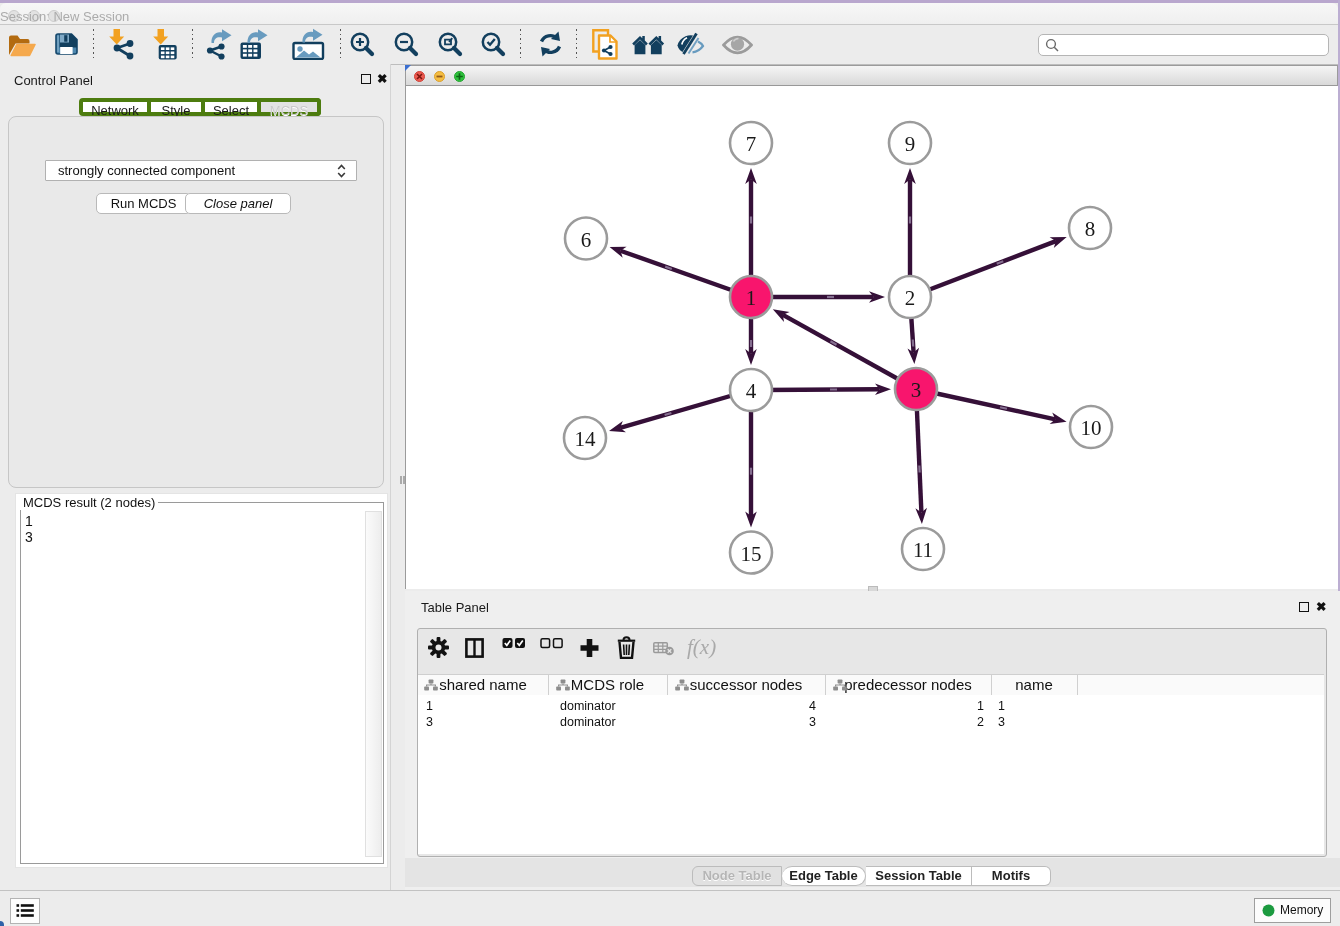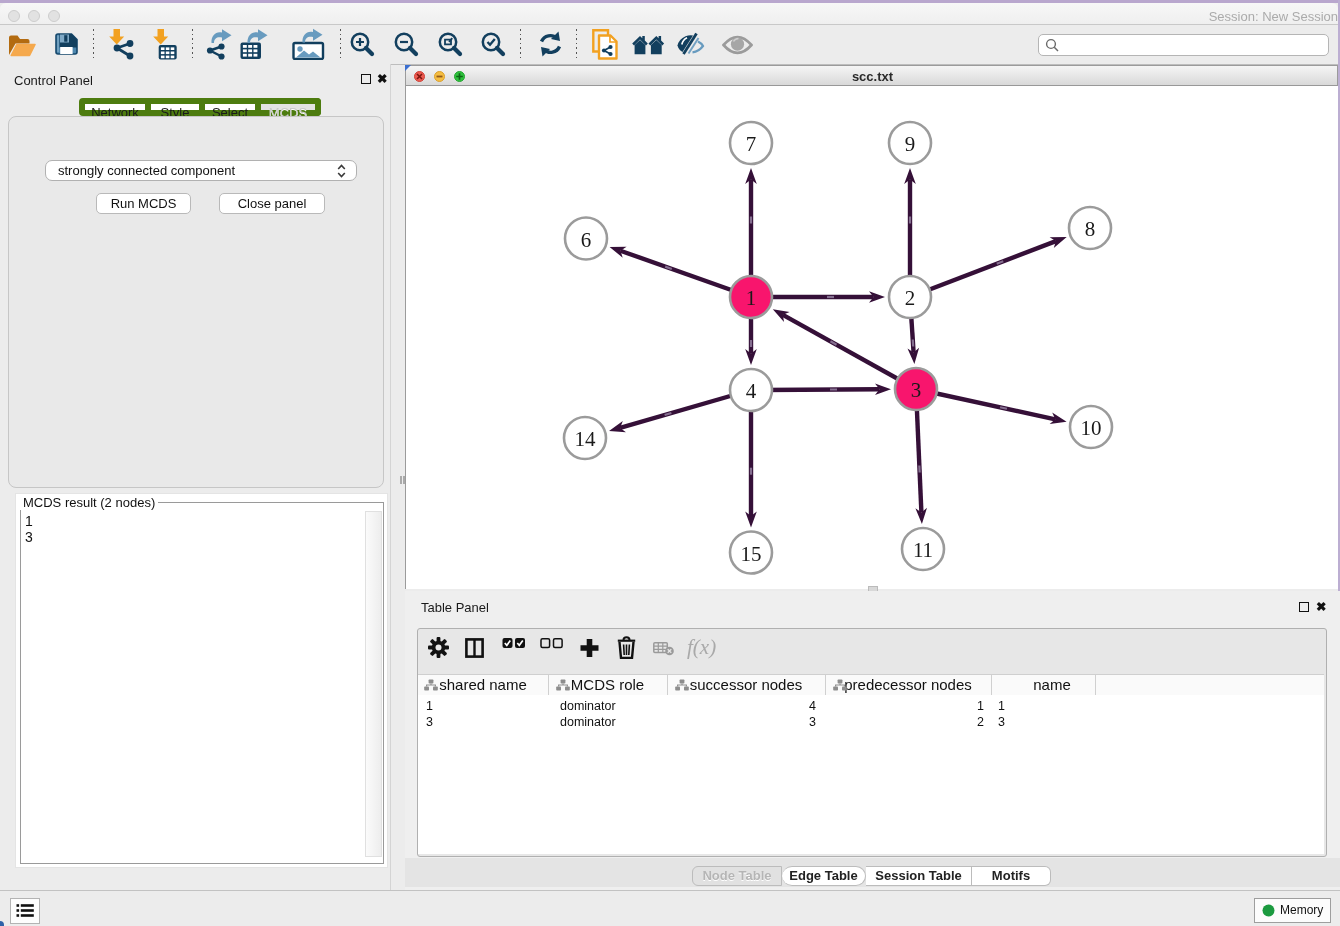--- a/index.html
+++ b/index.html
@@ -7,41 +7,41 @@
        font-family:"Liberation Sans",sans-serif;background:#ececec;}
   .abs{position:absolute;}
   
   #purpletop{left:0;top:0;width:1340px;height:3px;background:#b9a7ce;}
   #rightedge{right:0;top:0;width:2px;height:926px;background:#bcaed2;}
   #titlebar{left:0;top:3px;width:1338px;height:21px;
     background:linear-gradient(#f7f7f7,#efefef);
     border-bottom:1px solid #c8c8c8;border-radius:6px 6px 0 0;}
   .tl{position:absolute;top:7px;width:12px;height:12px;border-radius:50%;
       background:#e2e2e2;border:1px solid #cdcdcd;box-sizing:border-box;}
-  #wintitle{left:0;top:6px;width:1338px;text-align:right;font-size:13px;color:#ababab;}
+  #wintitle{left:0;top:6px;width:1338px;text-align:left;font-size:13px;color:#ababab;}
   #toolbar{left:0;top:25px;width:1338px;height:39px;background:#ececec;
     border-bottom:1px solid #bdbdbd;}
   .tbi{position:absolute;top:5px;}
   .tsep{position:absolute;top:4px;width:1px;height:30px;
     background-image:repeating-linear-gradient(#555 0 1.7px,transparent 1.7px 4.6px);}
   #searchbox{left:1038px;top:9px;width:289px;height:20px;background:#fff;
     border:1px solid #b5b5b5;border-radius:5px;}
   
   #cpanel{left:0;top:64px;width:390px;height:826px;background:#ececec;}
   #cp-title{left:14px;top:9px;font-size:13px;color:#1a1a1a;}
   .floatbox{position:absolute;width:10px;height:10px;border:1.5px solid #111;
     box-sizing:border-box;background:transparent;}
   .closex{position:absolute;font-size:12.5px;font-weight:bold;color:#111;line-height:12px;}
-  .tab{position:absolute;top:34px;height:18px;background:#fff;border:6px solid #4d7c0f;
+  .tab{position:absolute;top:34px;height:18px;background:#fff;border:4px solid #4d7c0f;
     box-sizing:border-box;font-size:13px;color:#1a1a1a;text-align:center;line-height:17px;}
   #cp-content{left:8px;top:52px;width:374px;height:370px;background:#e9e9e9;
     border:1px solid #c6c6c6;border-radius:8px;}
   #optlabel{left:0;top:22px;width:374px;text-align:center;font-size:13px;color:#1d1d1d;}
   #optselect{left:36px;top:43px;width:298px;height:19px;background:#fff;
-    border:1px solid #b1b1b1;border-radius:7px;font-size:13px;color:#111;
+    border:1px solid #b1b1b1;border-radius:1px;font-size:13px;color:#111;
     line-height:19px;padding-left:12px;box-sizing:content-box;}
   .btn{position:absolute;top:76px;height:19px;background:#fff;border:1px solid #b9b9b9;
     border-radius:5px;font-size:13px;color:#111;text-align:center;line-height:19px;}
   #resultbox{left:15px;top:429px;width:371px;height:373px;background:#fff;border:1px solid #e4e4e4;}
   #fieldset{left:4px;top:8px;width:362px;height:360px;border:1px solid #9a9a9a;}
   #legend{left:4px;top:1px;background:#fff;padding:0 3px;font-size:13px;color:#111;}
   #resitems{left:9px;top:19px;font-size:14px;color:#111;line-height:16px;}
   #res-scroll{left:349px;top:17px;width:15px;height:344px;
      background:linear-gradient(90deg,#fbfbfb,#ededed);border:1px solid #e0e0e0;}
   
@@ -236,21 +236,21 @@
   <div class="tab" style="left:205px;width:56px;border-left:none;">Select</div>
   <div class="tab" style="left:261px;width:60px;border-left:none;border-radius:0 4px 4px 0;
        background:#e3e3e3;color:#c9c9c9;text-shadow:0 1px 0 #fff;">MCDS</div>
   <div class="abs" id="cp-content">
     <div class="abs" id="optselect">strongly connected component
       <svg style="position:absolute;right:10px;top:3px;" width="9" height="14" viewBox="0 0 9 14">
         <path d="M1.2,5 L4.5,1.4 L7.8,5 M1.2,9 L4.5,12.6 L7.8,9" fill="none" stroke="#3a3a3a" stroke-width="1.6"></path>
       </svg>
     </div>
     <div class="btn" style="left:87px;width:93px;">Run MCDS</div>
-    <div class="btn" style="left:210px;width:104px;">Close panel</div>
+    <div class="btn" style="left:176px;width:104px;font-style:italic;">Close panel</div>
   </div>
   <div class="abs" id="resultbox">
     <div class="abs" id="fieldset"></div>
     <div class="abs" id="legend">MCDS result (2 nodes)</div>
     <div class="abs" id="resitems">1<br>3</div>
     <div class="abs" id="res-scroll"></div>
   </div>
 </div>
 <div class="abs" id="netwin">
   <div class="abs" style="left:0;top:0;width:0;height:0;border-top:6px solid #3b6fd0;border-right:6px solid transparent;z-index:5;"></div>
@@ -263,21 +263,20 @@
     <div class="mac" style="left:28px;background:#f5bd41;border:1px solid #dba02b;">
         <svg width="9" height="9" viewBox="0 0 9 9" style="position:absolute;left:0;top:0;">
           <path d="M1.5,4.5 H7.5" stroke="#90591b" stroke-width="1.8"></path>
         </svg>
       </div>
     <div class="mac" style="left:48px;background:#2fc13c;border:1px solid #23a431;">
         <svg width="9" height="9" viewBox="0 0 9 9" style="position:absolute;left:0;top:0;">
           <path d="M4.5,1.2 V7.8 M1.2,4.5 H7.8" stroke="#0b6414" stroke-width="1.7"></path>
         </svg>
       </div>
-    <div class="abs" id="netname">scc.txt</div>
   </div>
   <div class="abs" id="netcanvas">
     <svg width="933" height="503" viewBox="0 0 933 503" id="graphsvg">
 <line x1="345.0" y1="211.0" x2="345.0" y2="93.5" stroke="#351038" stroke-width="4.4"></line>
 <polygon points="345.0,82.0 350.8,98.0 345.0,93.5 339.2,98.0" fill="#351038"></polygon>
 <line x1="345.0" y1="211.0" x2="214.4" y2="164.7" stroke="#351038" stroke-width="4.4"></line>
 <polygon points="203.6,160.9 220.6,160.7 214.4,164.7 216.7,171.7" fill="#351038"></polygon>
 <line x1="345.0" y1="211.0" x2="467.5" y2="211.0" stroke="#351038" stroke-width="4.4"></line>
 <polygon points="479.0,211.0 463.0,216.8 467.5,211.0 463.0,205.2" fill="#351038"></polygon>
 <line x1="345.0" y1="211.0" x2="345.0" y2="267.5" stroke="#351038" stroke-width="4.4"></line>
@@ -420,21 +419,21 @@
             <path d="M7,4.5 V6 M2.6,7.5 V6 H11.4 V7.5" fill="none" stroke="#8d8d8d" stroke-width="1.1"></path>
           </svg>successor nodes</div>
       <div class="hcol" style="left:407px;width:166px;"><svg class="hicon" style="left:8px;" width="14" height="12" viewBox="0 0 14 12">
             <g fill="#8d8d8d">
               <rect x="4.6" y="0.5" width="4.8" height="4" rx="0.8"></rect>
               <rect x="0.2" y="7.5" width="4.8" height="4" rx="0.8"></rect>
               <rect x="9" y="7.5" width="4.8" height="4" rx="0.8"></rect>
             </g>
             <path d="M7,4.5 V6 M2.6,7.5 V6 H11.4 V7.5" fill="none" stroke="#8d8d8d" stroke-width="1.1"></path>
           </svg>predecessor nodes</div>
-      <div class="hcol" style="left:573px;width:86px;padding-left:18px;">name</div>
+      <div class="hcol" style="left:573px;width:86px;">name</div>
     </div>
     <div class="abs" id="trows">
       <div class="cell" style="left:8px;top:3px;">1</div>
       <div class="cell" style="left:142px;top:3px;">dominator</div>
       <div class="cell" style="left:318px;top:3px;width:80px;text-align:right;">4</div>
       <div class="cell" style="left:486px;top:3px;width:80px;text-align:right;">1</div>
       <div class="cell" style="left:580px;top:3px;">1</div>
       <div class="cell" style="left:8px;top:19px;">3</div>
       <div class="cell" style="left:142px;top:19px;">dominator</div>
       <div class="cell" style="left:318px;top:19px;width:80px;text-align:right;">3</div>

